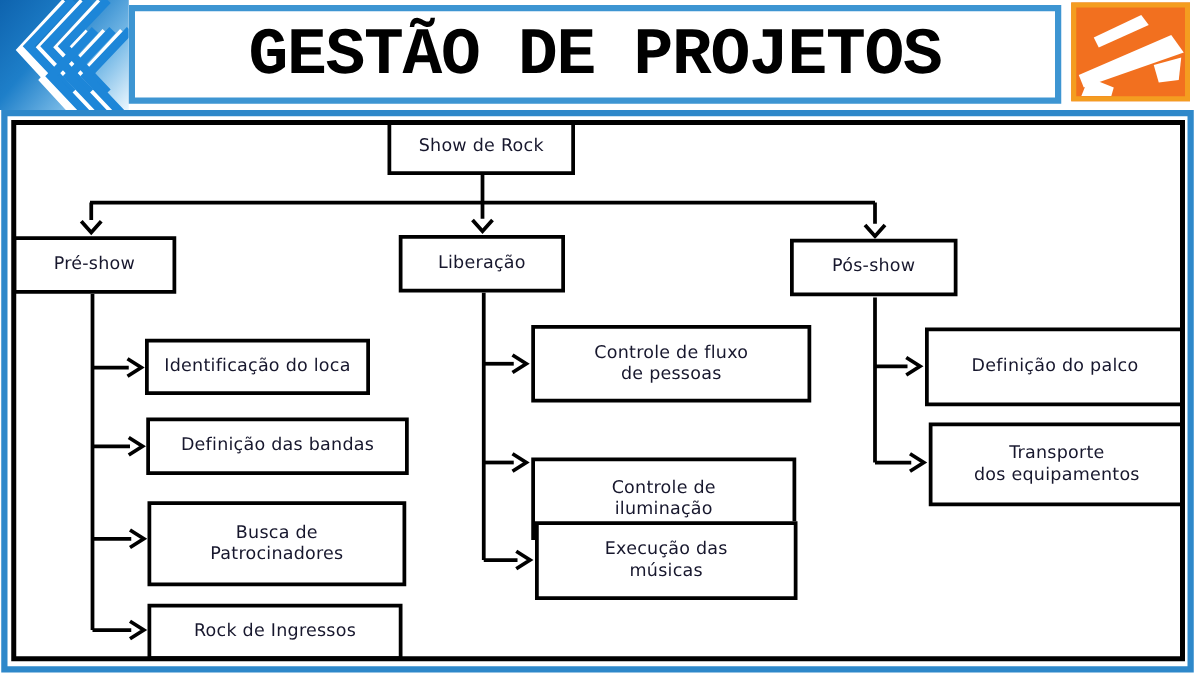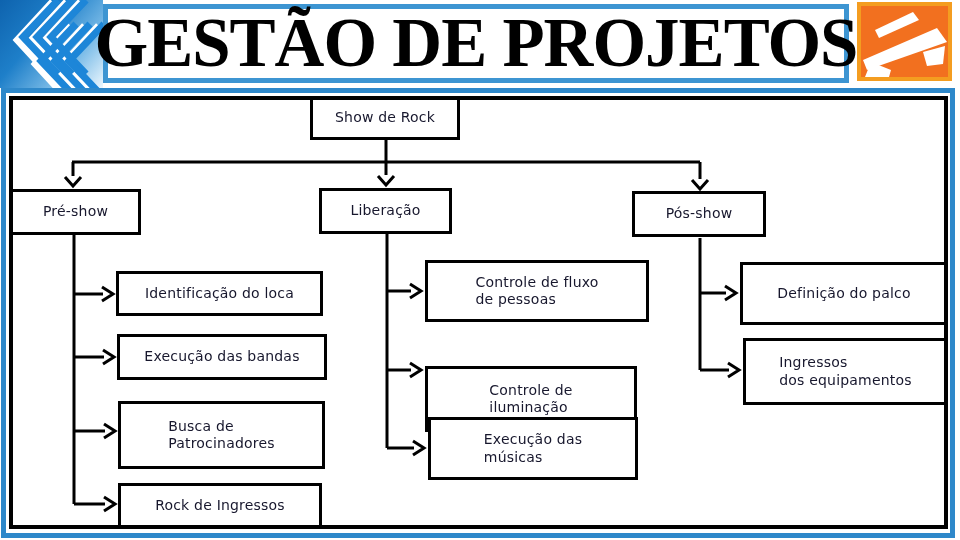--- a/index.html
+++ b/index.html
@@ -17,22 +17,22 @@
     overflow:hidden;
   }
   .title-box{
     position:absolute;left:103px;top:4px;width:746px;height:79px;
     background:#ffffff;border:5px solid #3d95d2;
     box-sizing:border-box;
     display:flex;align-items:center;justify-content:center;
   }
   .title-box h1{
     margin:16px;
-    font-family:Liberation Serif, serif;
-    font-size:69px;font-weight:bold;color:#000;
+    font-family:Liberation Mono, monospace;
+    font-size:53px;font-weight:bold;color:#000;
     letter-spacing:-1px;white-space:nowrap;
   }
   .logo-right{
     position:absolute;left:857px;top:2px;width:95px;height:79px;
     background:#f2701f;border:4px solid #f49d20;box-sizing:border-box;
     overflow:hidden;
   }
   
   .content-frame{
     position:absolute;left:1px;top:88px;width:954px;height:450px;
@@ -48,21 +48,21 @@
   .connectors{
     position:absolute;left:0;top:0;width:960px;height:540px;z-index:1;
   }
   .connectors path{stroke:#000;stroke-width:3;fill:none;}
   
   .node{
     position:absolute;z-index:2;
     background:#ffffff;border:3px solid #000;box-sizing:border-box;
     display:flex;align-items:center;justify-content:center;
     font-size:14px;color:#17172d;letter-spacing:.2px;
-    text-align:left;white-space:pre-line;line-height:1.25;
+    text-align:center;white-space:pre-line;line-height:1.25;
   }
 </style>
 </head>
 <body>
 
 <div class="slide">
 
   <div class="logo-left">
     <svg width="103" height="88" viewBox="0 0 103 88">
       <g stroke="#ffffff" stroke-width="8" fill="none">
@@ -136,32 +136,32 @@
     <path d="M700 370 H729"></path>
     <path d="M728 363 L739 370 L728 377"></path>
   </svg>
 
   <div class="node" style="left:310px;top:96px;width:150px;height:44px;">Show de Rock</div>
 
   <div class="node" style="left:10px;top:189px;width:131px;height:46px;">Pré-show</div>
   <div class="node" style="left:319px;top:188px;width:133px;height:46px;">Liberação</div>
   <div class="node" style="left:632px;top:191px;width:134px;height:46px;">Pós-show</div>
 
-  <div class="node" style="left:116px;top:271px;width:207px;height:45px;">Identificação do loca</div>
-  <div class="node" style="left:117px;top:334px;width:210px;height:46px;">Execução das bandas</div>
+  <div class="node" style="left:116px;top:271px;width:180px;height:45px;">Identificação do loca</div>
+  <div class="node" style="left:117px;top:334px;width:210px;height:46px;">Definição das bandas</div>
   <div class="node" style="left:118px;top:401px;width:207px;height:68px;">Busca de
 Patrocinadores</div>
   <div class="node" style="left:118px;top:483px;width:204px;height:45px;">Rock de Ingressos</div>
 
   <div class="node" style="left:425px;top:260px;width:224px;height:62px;">Controle de fluxo
 de pessoas</div>
   <div class="node" style="left:425px;top:337px;width:212px;height:66px;margin-top:29px;">Controle de
 iluminação</div>
   <div class="node" style="left:428px;top:417px;width:210px;height:63px;">Execução das
 músicas</div>
 
   <div class="node" style="left:740px;top:262px;width:208px;height:63px;">Definição do palco</div>
-  <div class="node" style="left:743px;top:338px;width:205px;height:67px;">Ingressos
+  <div class="node" style="left:743px;top:338px;width:205px;height:67px;">Transporte
 dos equipamentos</div>
 
   <div class="chart-frame"></div>
 
 </div>
 
 </body></html>

